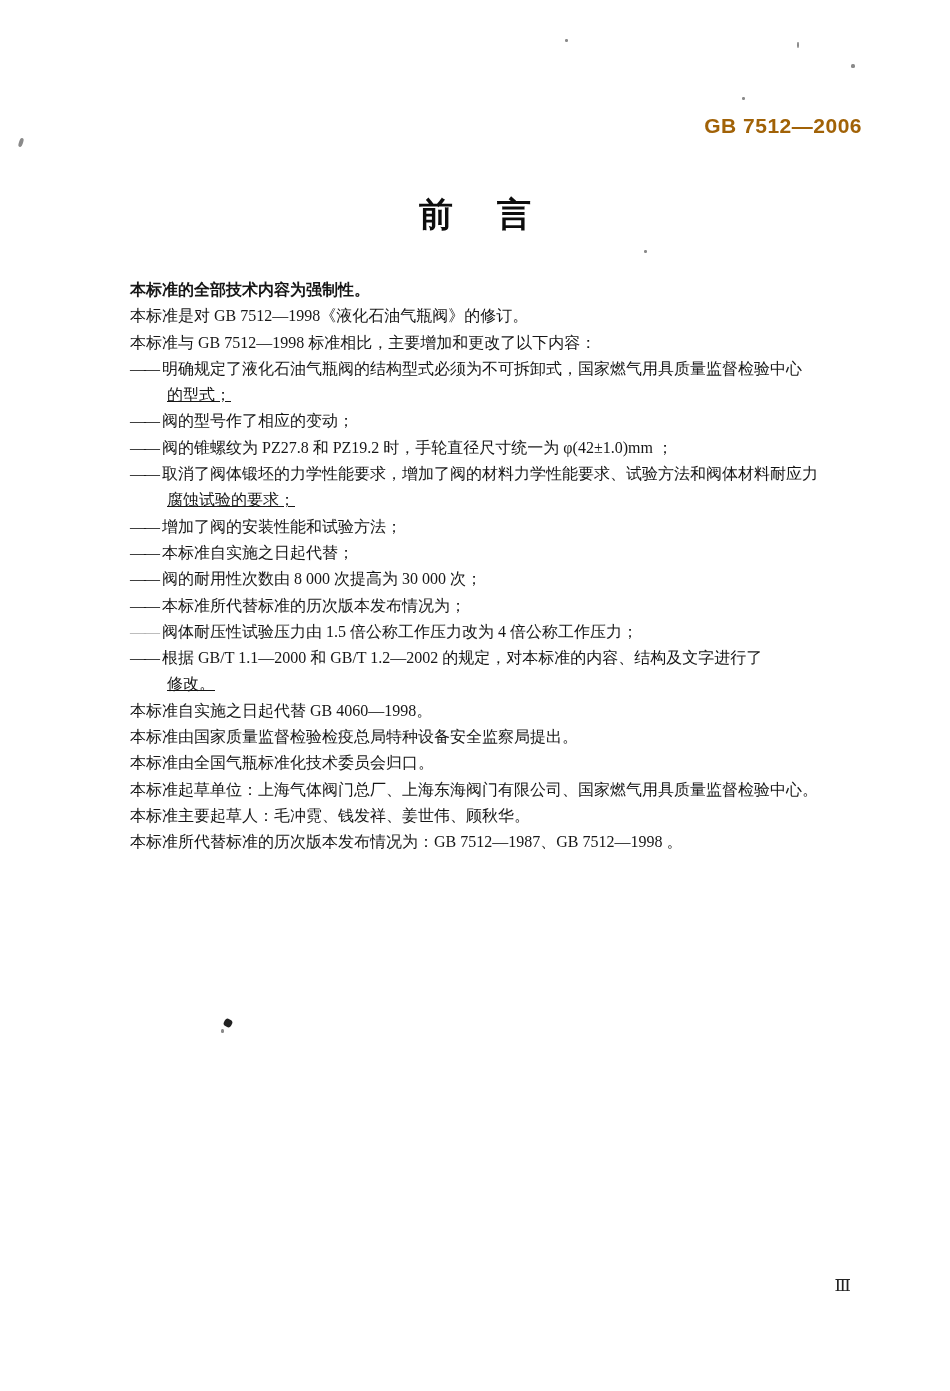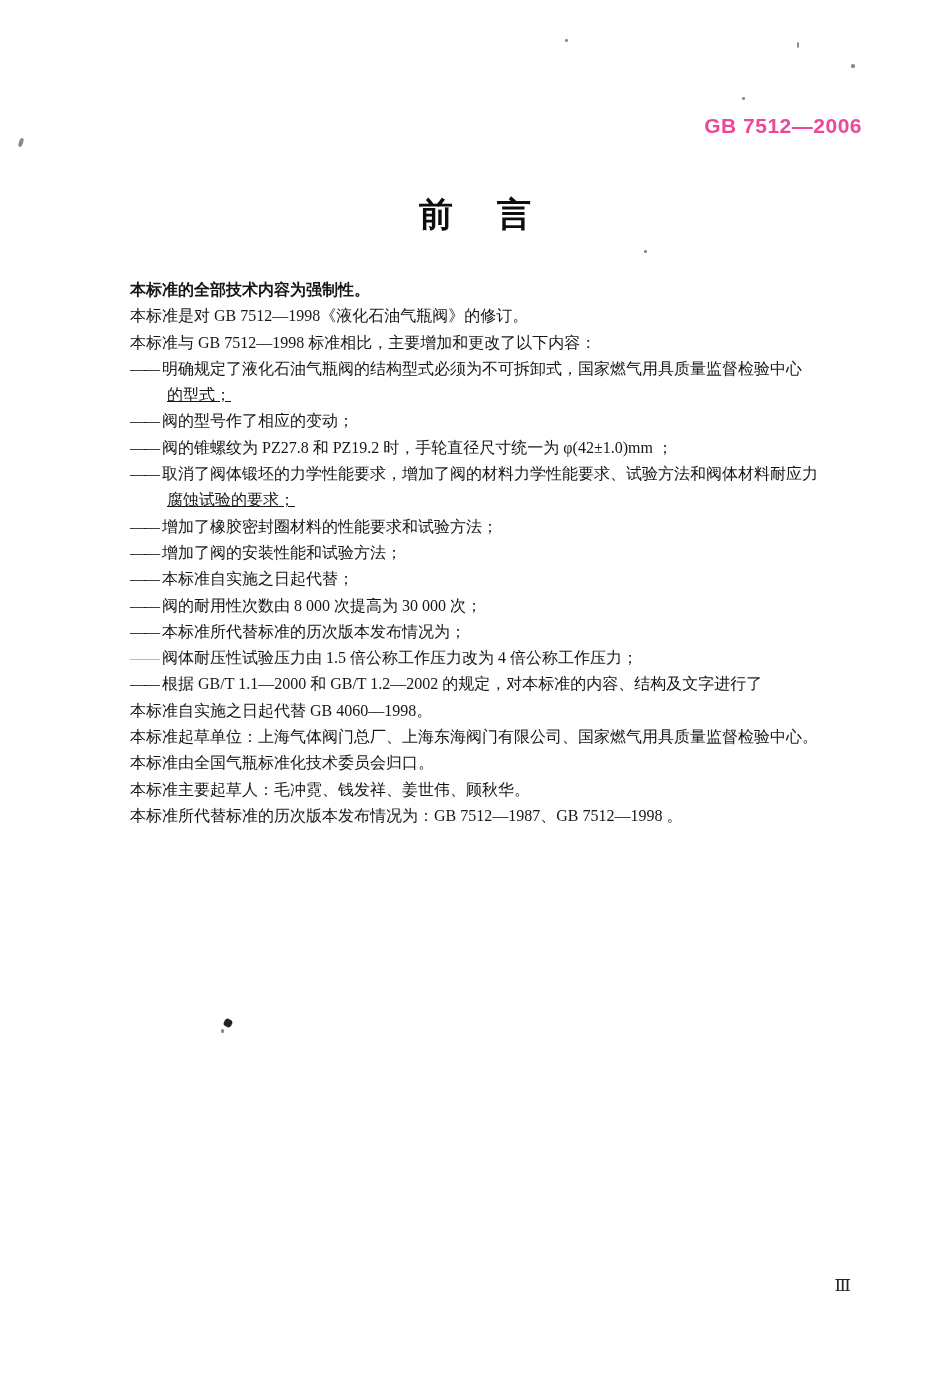--- a/index.html
+++ b/index.html
@@ -18,21 +18,21 @@
     overflow: hidden;
   }
   .doc-code {
     position: absolute;
     top: 114px;
     right: 88px;
     font-family: "Liberation Sans", "DejaVu Sans", sans-serif;
     font-weight: bold;
     font-size: 21px;
     letter-spacing: 0.5px;
-    color: #ec4899;
+    color: #a16207;
     white-space: nowrap;
   }
   .title {
     position: absolute;
     top: 192px;
     left: 0;
     width: 100%;
     display: flex;
     justify-content: center;
     gap: 44px;
@@ -99,30 +99,31 @@
   <div class="body-block">
       <div class="line line--para line--bold"><span>本标准的全部技术内容为强制性。</span></div>
       <div class="line line--para"><span>本标准是对 GB 7512—1998《液化石油气瓶阀》的修订。</span></div>
       <div class="line line--para"><span>本标准与 GB 7512—1998 标准相比，主要增加和更改了以下内容：</span></div>
       <div class="line line--dash"><span class="dash">——</span><span>明确规定了液化石油气瓶阀的结构型式必须为不可拆卸式，国家燃气用具质量监督检验中心</span></div>
       <div class="line line--cont"><span>的型式；</span></div>
       <div class="line line--dash"><span class="dash">——</span><span>阀的型号作了相应的变动；</span></div>
       <div class="line line--dash"><span class="dash">——</span><span>阀的锥螺纹为 PZ27.8 和 PZ19.2 时，手轮直径尺寸统一为 φ(42±1.0)mm ；</span></div>
       <div class="line line--dash"><span class="dash">——</span><span>取消了阀体锻坯的力学性能要求，增加了阀的材料力学性能要求、试验方法和阀体材料耐应力</span></div>
       <div class="line line--cont"><span>腐蚀试验的要求；</span></div>
-      <div class="line line--dash"><span class="dash">——</span><span>增加了橡胶密封圈材料的性能要求和试验方法；</span></div>
       <div class="line line--dash"><span class="dash">——</span><span>增加了阀的安装性能和试验方法；</span></div>
       <div class="line line--dash"><span class="dash">——</span><span>本标准自实施之日起代替；</span></div>
       <div class="line line--dash"><span class="dash">——</span><span>阀的耐用性次数由 8 000 次提高为 30 000 次；</span></div>
       <div class="line line--dash"><span class="dash">——</span><span>本标准所代替标准的历次版本发布情况为；</span></div>
       <div class="line line--dash"><span class="dash dash--faint">——</span><span>阀体耐压性试验压力由 1.5 倍公称工作压力改为 4 倍公称工作压力；</span></div>
       <div class="line line--dash"><span class="dash">——</span><span>根据 GB/T 1.1—2000 和 GB/T 1.2—2002 的规定，对本标准的内容、结构及文字进行了</span></div>
+      <div class="line line--cont"><span>修改。</span></div>
       <div class="line line--para"><span>本标准自实施之日起代替 GB 4060—1998。</span></div>
+      <div class="line line--para"><span>本标准由国家质量监督检验检疫总局特种设备安全监察局提出。</span></div>
+      <div class="line line--para"><span>本标准由全国气瓶标准化技术委员会归口。</span></div>
       <div class="line line--para"><span>本标准起草单位：上海气体阀门总厂、上海东海阀门有限公司、国家燃气用具质量监督检验中心。</span></div>
-      <div class="line line--para"><span>本标准由全国气瓶标准化技术委员会归口。</span></div>
       <div class="line line--para"><span>本标准主要起草人：毛冲霓、钱发祥、姜世伟、顾秋华。</span></div>
       <div class="line line--para"><span>本标准所代替标准的历次版本发布情况为：GB 7512—1987、GB 7512—1998 。</span></div>
     </div>
 
   <div class="page-number">Ⅲ</div>
 
   <div class="speck speck--light" style="left:19px; top:138px; width:4px; height:9px; transform:rotate(18deg);"></div>
   <div class="speck speck--light" style="left:565px; top:39px; width:3px; height:3px;"></div>
   <div class="speck speck--light" style="left:797px; top:42px; width:2px; height:6px;"></div>
   <div class="speck speck--light" style="left:851px; top:64px; width:4px; height:4px;"></div>

